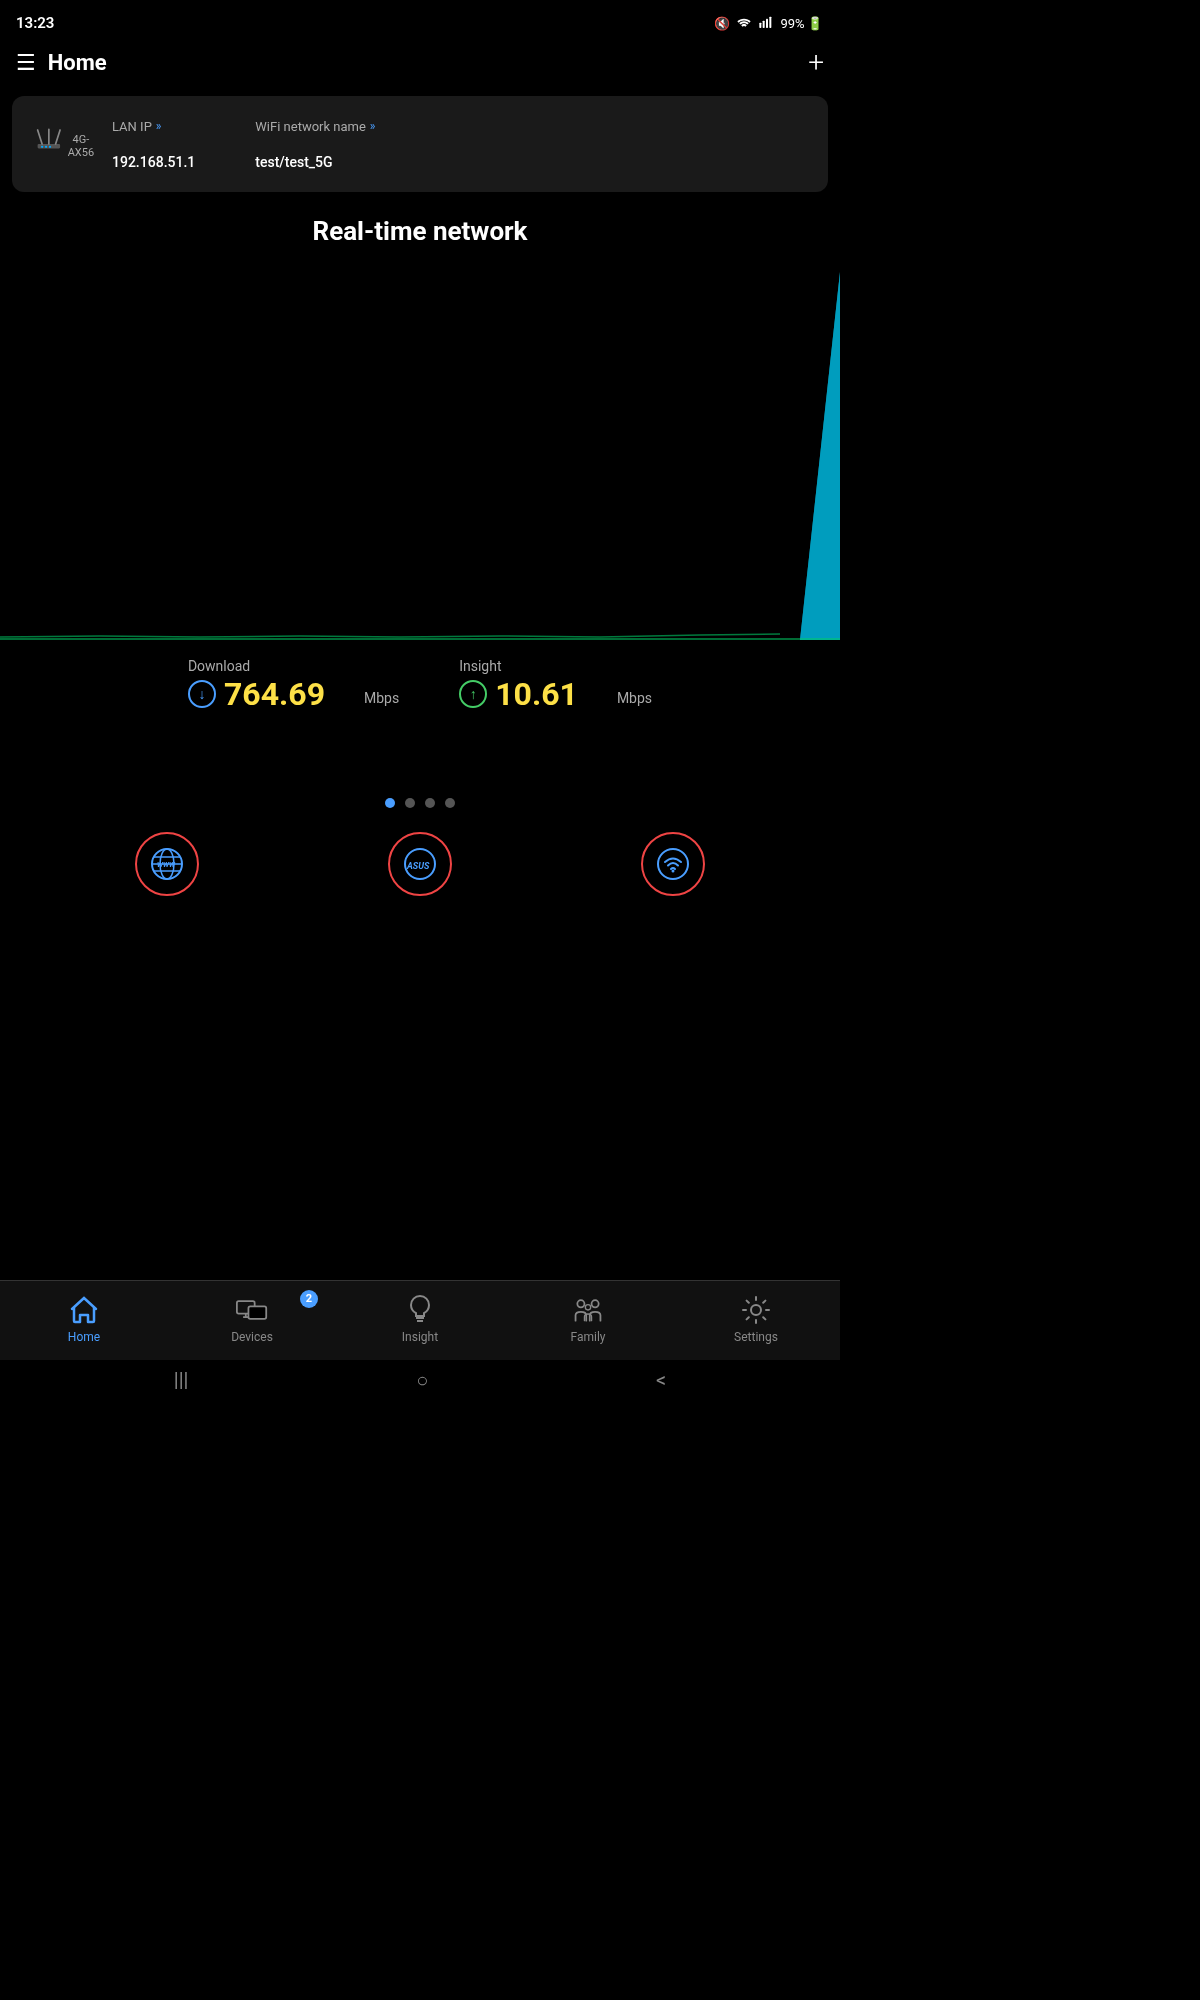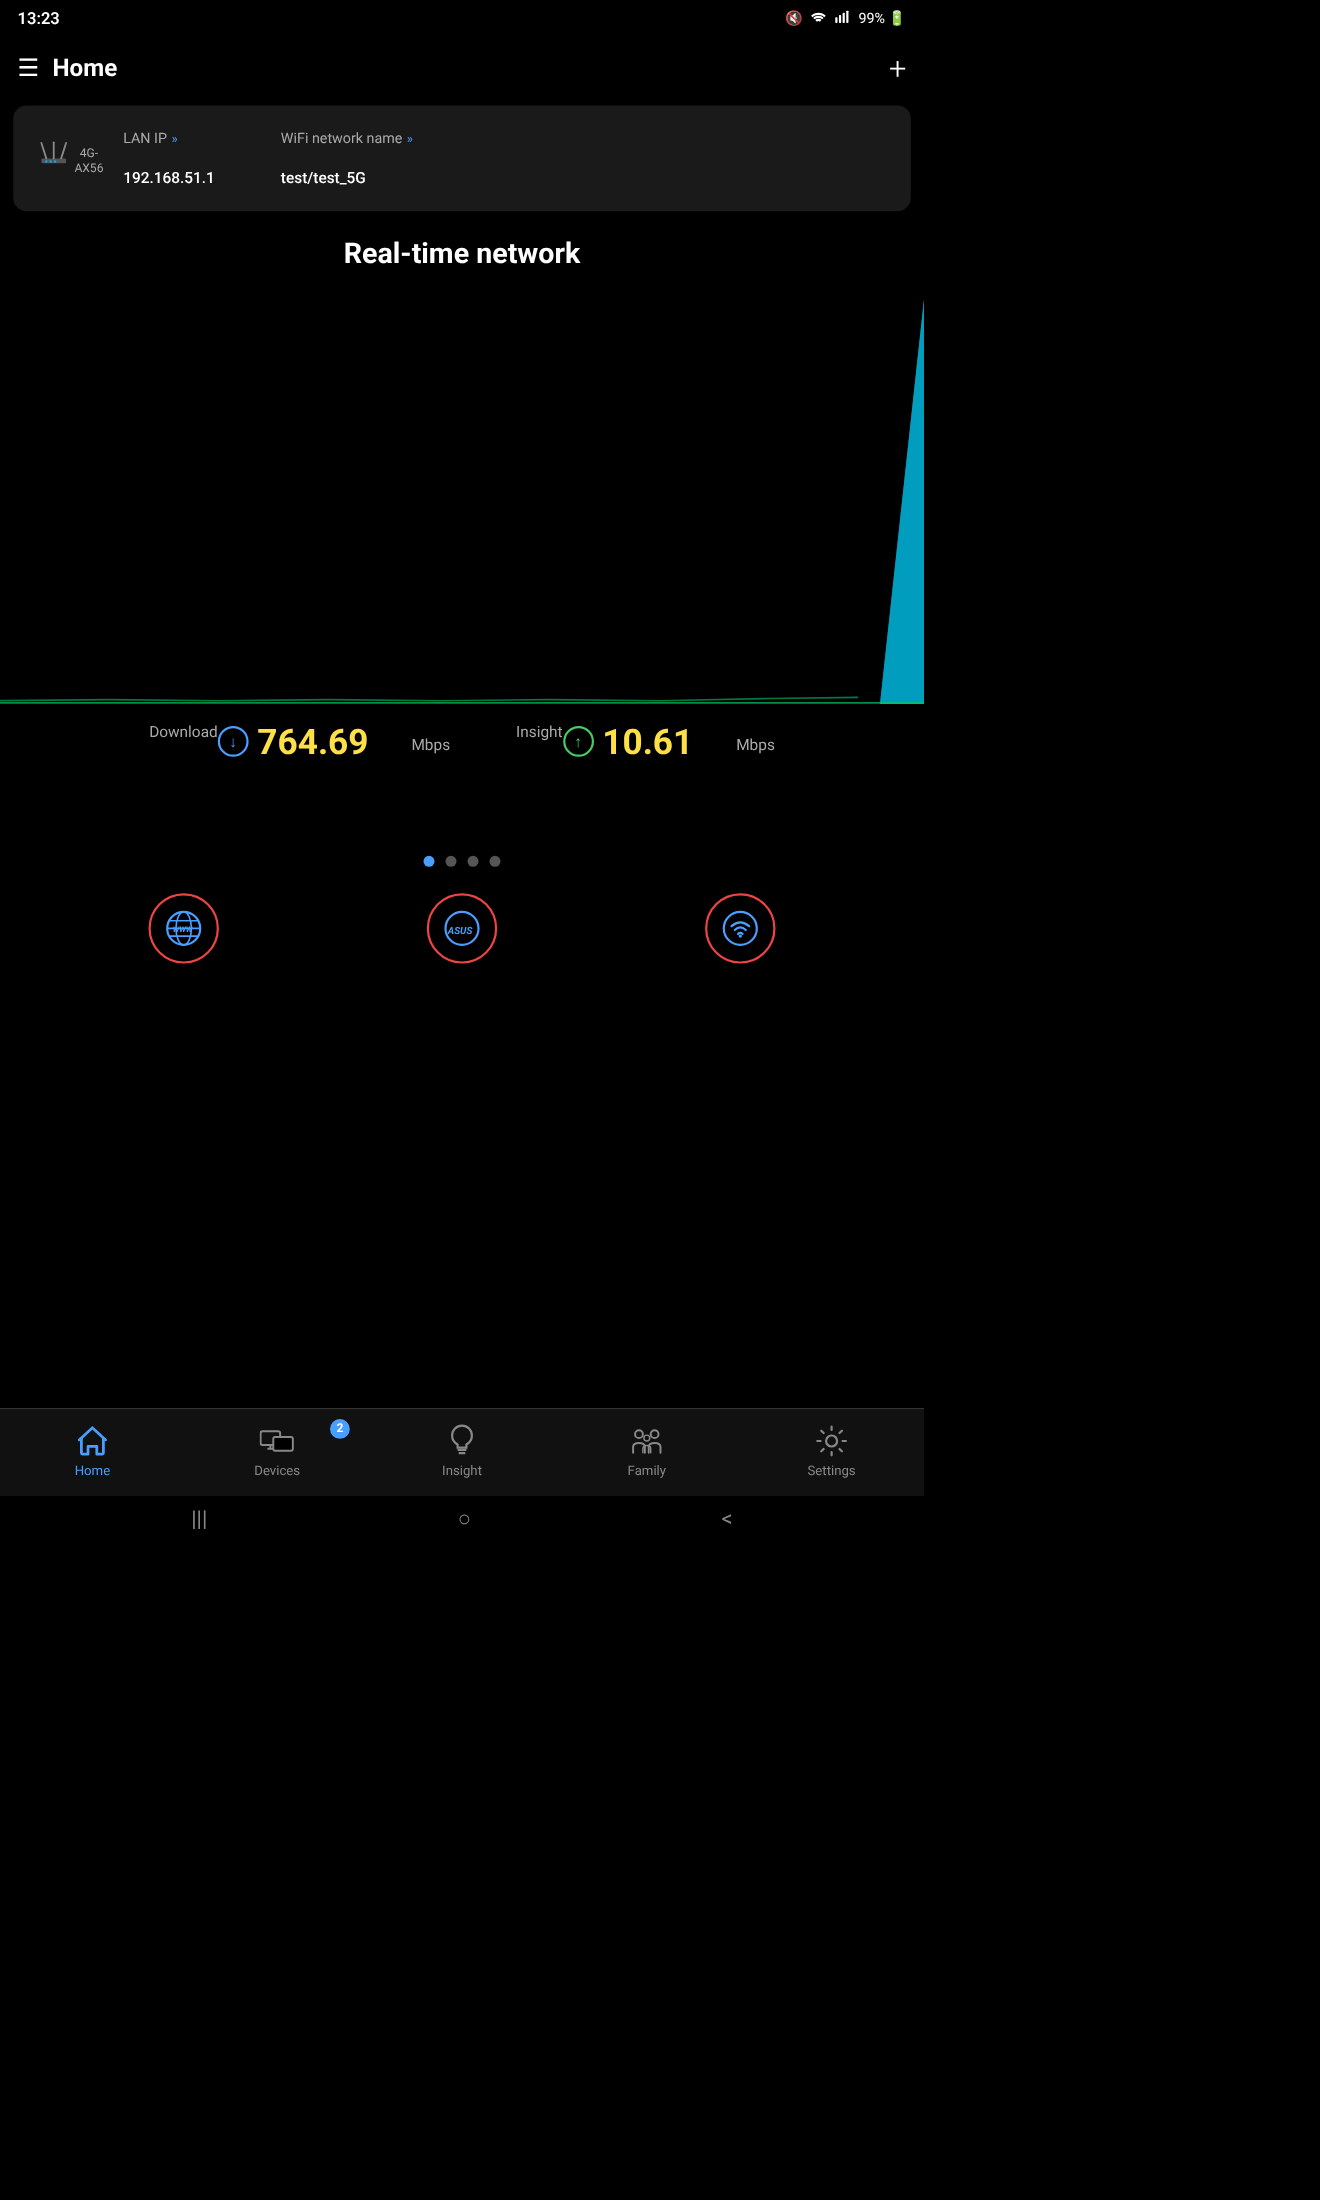--- a/index.html
+++ b/index.html
@@ -15,21 +15,21 @@
       width: 840px;
       height: 1400px;
       overflow: hidden;
       position: relative;
     }
 
     
     .status-bar {
       display: flex;
       justify-content: space-between;
-      align-items: flex-start;
+      align-items: flex-end;
       padding: 8px 16px 4px;
       height: 36px;
     }
 
     .status-time {
       font-size: 15px;
       font-weight: 600;
       color: #fff;
     }
 
@@ -167,21 +167,21 @@
     .speed-stats {
       display: flex;
       justify-content: center;
       align-items: flex-start;
       gap: 60px;
       padding: 16px 0 8px;
     }
 
     .speed-item {
       display: flex;
-      flex-direction: row;
+      flex-direction: column;
       align-items: flex-start;
     }
 
     .speed-label {
       font-size: 14px;
       color: #aaa;
       margin-bottom: 4px;
     }
 
     .speed-value-row {

